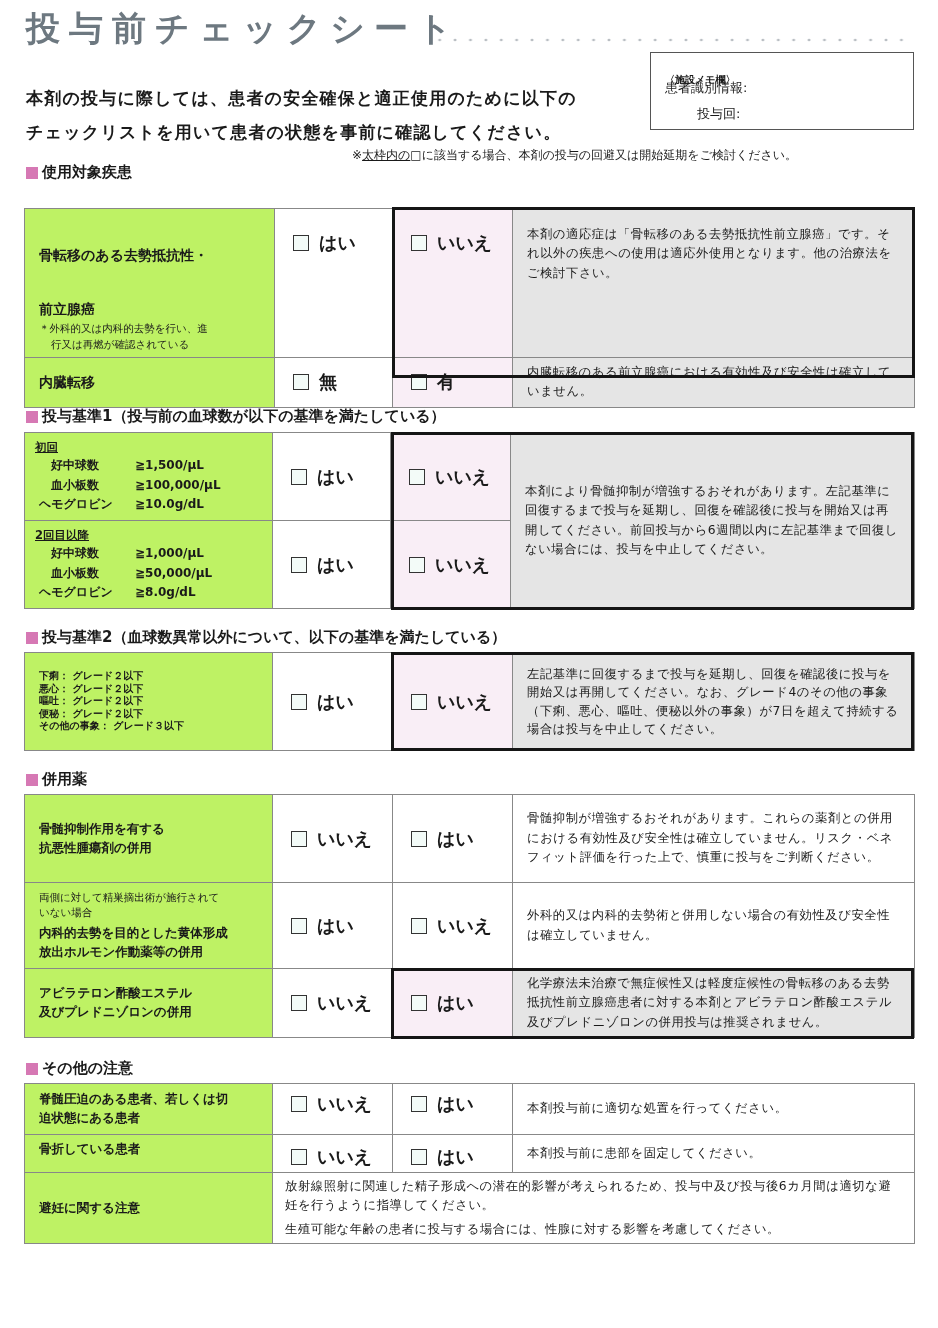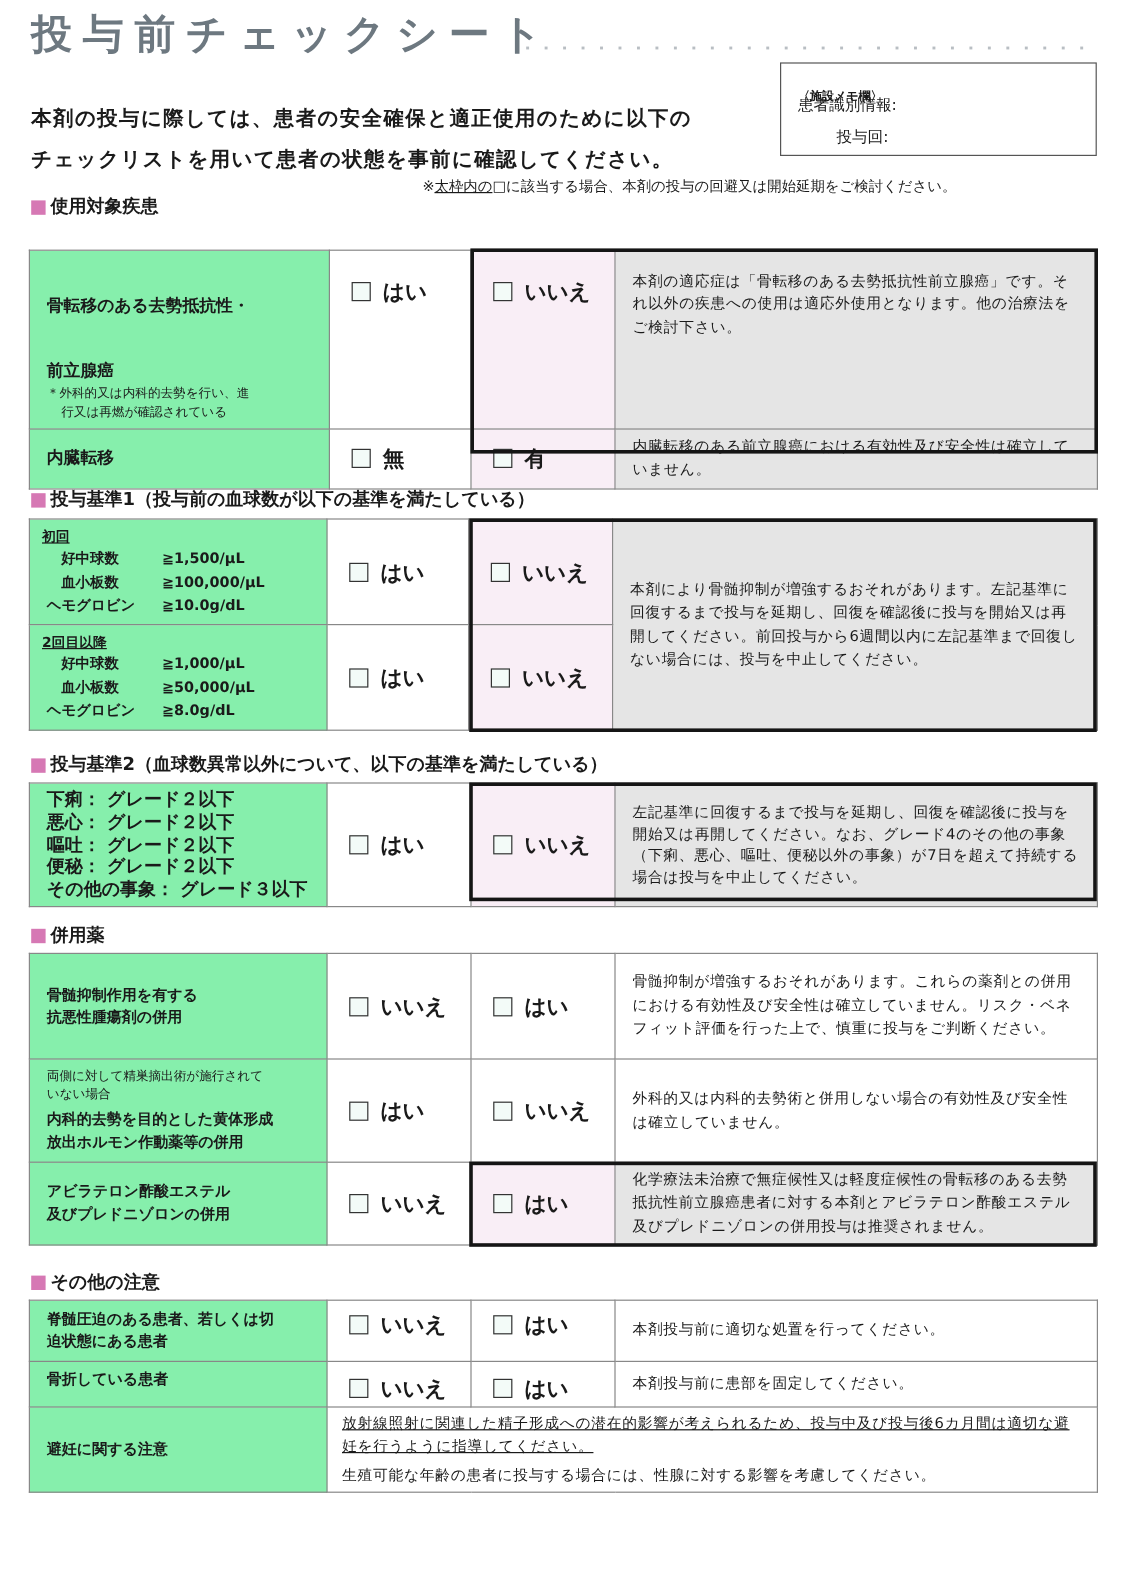--- a/index.html
+++ b/index.html
@@ -30,41 +30,41 @@
   .note u { text-decoration: underline; }
 
   .sec-head {
     position: absolute; left: 26px; font-size: 15px; font-weight: bold;
     display: flex; align-items: center;
   }
   .sec-head .sq { width: 12px; height: 12px; background: #d678b4; margin-right: 4px; display: inline-block; }
 
   table.ck { position: absolute; left: 24px; border-collapse: collapse; table-layout: fixed; }
   table.ck td { border: 1.5px solid #888; vertical-align: middle; }
-  td.lab { background: #86efac; font-weight: bold; font-size: 12.5px; padding: 4px 14px; line-height: 1.5; }
+  td.lab { background: #bef264; font-weight: bold; font-size: 12.5px; padding: 4px 14px; line-height: 1.5; }
   td.opt { font-size: 18px; font-weight: bold; padding-left: 18px; background: #fff; }
   td.opt.top { vertical-align: top; padding-top: 22px; }
   td.hl { background: #f9eef6; }
   td.desc { font-size: 12.3px; padding: 4px 14px; line-height: 1.58; letter-spacing: 0.6px; background: #fff; }
   td.desc.hl { background: #e5e5e5; }
   td.desc.top { vertical-align: top; padding-top: 16px; }
   .cb {
     display: inline-block; width: 16px; height: 16px; border: 1.6px solid #333; background: #f3fbf8;
     vertical-align: -2px; margin-right: 10px;
   }
   .small { font-weight: normal; font-size: 10.5px; line-height: 1.45; }
   .sub { font-size: 10.5px; font-weight: normal; line-height: 1.55; }
 
   .thick { position: absolute; border: 3px solid #151515; pointer-events: none; }
 
   .cnt { display: grid; grid-template-columns: 100px 120px; font-size: 12px; font-weight: bold; line-height: 1.6; }
   .cnt .n { padding-left: 16px; }
   .cnt .nh { padding-left: 4px; }
   .cnt-title { font-size: 11.5px; font-weight: bold; text-decoration: underline; }
-  .ae { font-size: 15px; font-weight: bold; line-height: 1.25; }
+  .ae { font-size: 10px; font-weight: bold; line-height: 1.25; }
 </style>
 </head>
 <body>
 
 <div class="page-title">投与前チェックシート</div>
 <div class="title-dots"></div>
 
 <div class="memo">
   <div class="memo-head">〈施設メモ欄〉</div>
   <div class="memo-l1">患者識別情報:</div>
@@ -256,18 +256,18 @@
   </tr>
   <tr style="height:38px;">
     <td class="lab" style="vertical-align:top; padding-top:5px;">骨折している患者</td>
     <td class="opt" style="vertical-align:bottom; padding-bottom:3px;"><span class="cb"></span><span>いいえ</span></td>
     <td class="opt" style="vertical-align:bottom; padding-bottom:3px;"><span class="cb"></span><span>はい</span></td>
     <td class="desc">本剤投与前に患部を固定してください。</td>
   </tr>
   <tr style="height:66px;">
     <td class="lab">避妊に関する注意</td>
     <td class="desc" colspan="3" style="padding:4px 12px;">
-      <div style="margin-bottom:4px;text-decoration:underline;">放射線照射に関連した精子形成への潜在的影響が考えられるため、投与中及び投与後6カ月間は適切な避妊を行うように指導してください。</div>
+      <div style="margin-bottom:4px;">放射線照射に関連した精子形成への潜在的影響が考えられるため、投与中及び投与後6カ月間は適切な避妊を行うように指導してください。</div>
       <div>生殖可能な年齢の患者に投与する場合には、性腺に対する影響を考慮してください。</div>
     </td>
   </tr>
 </tbody>
   </table>
 
 </body></html>

